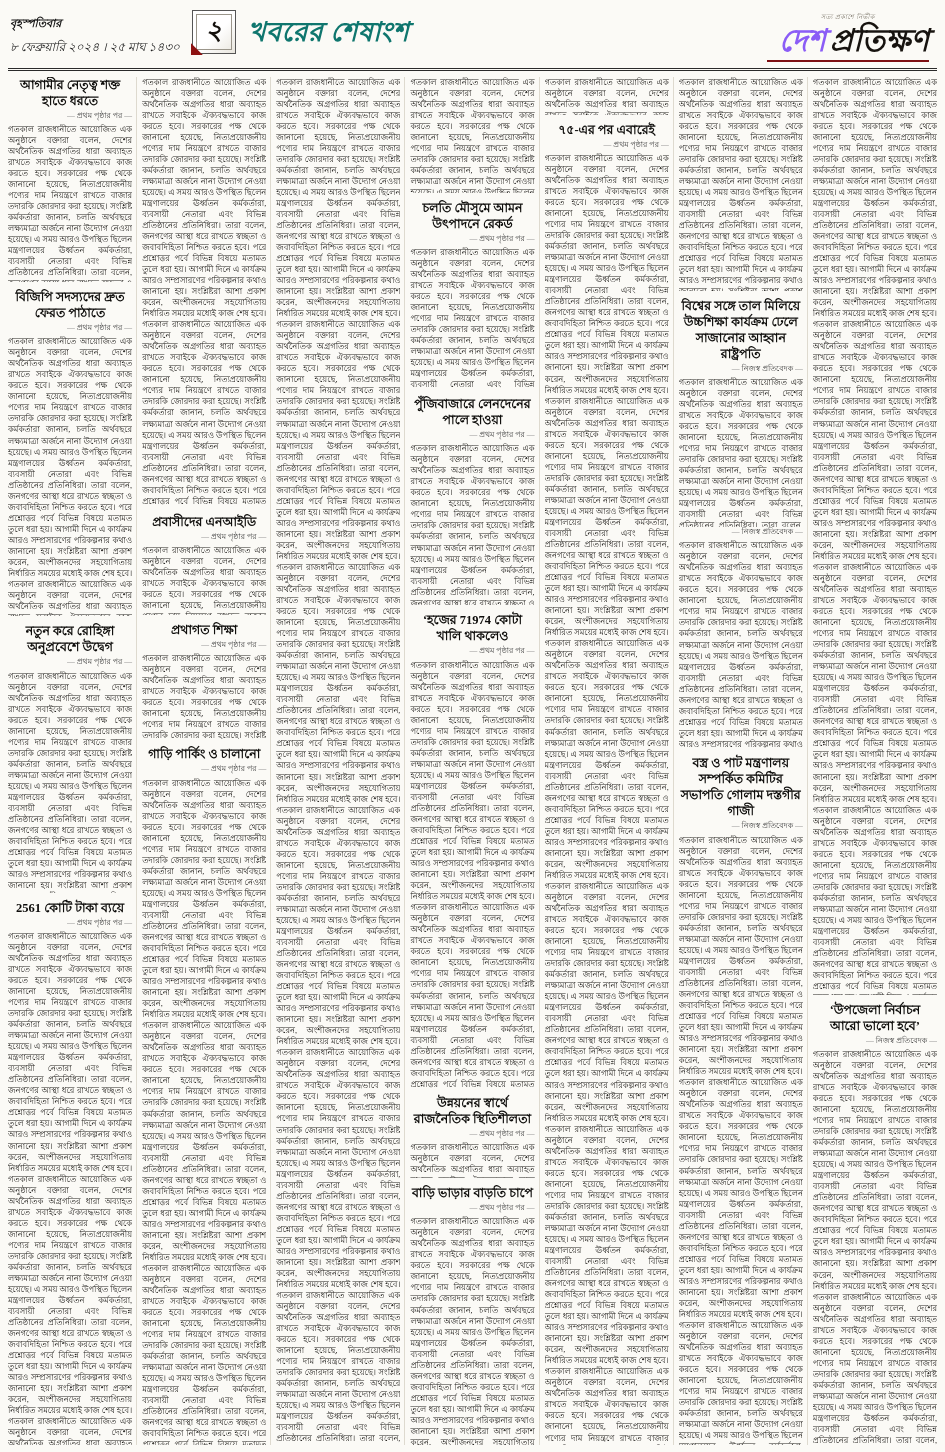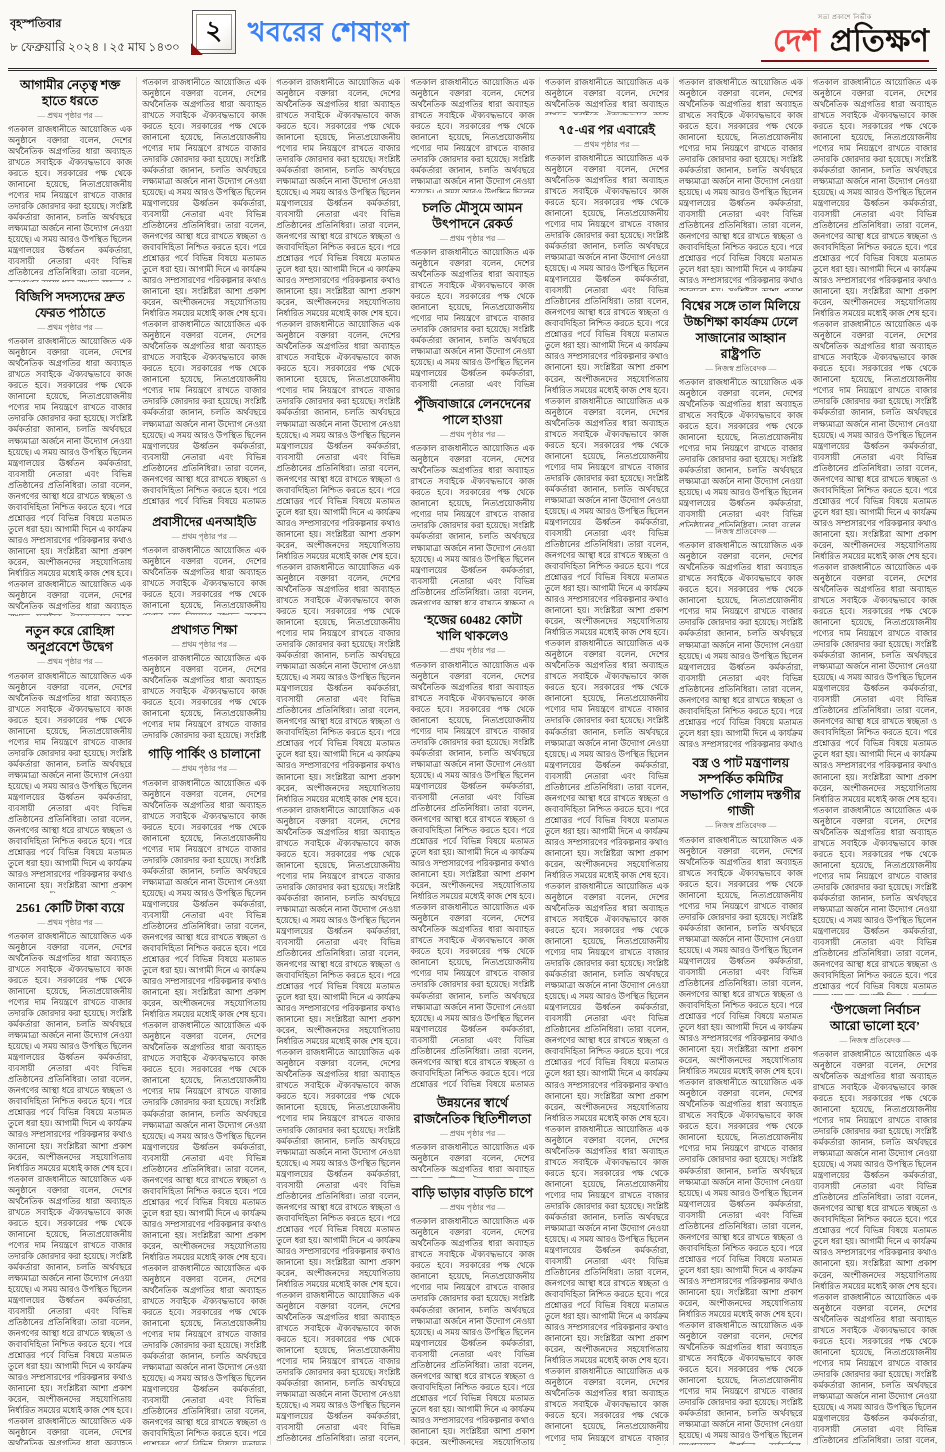--- a/index.html
+++ b/index.html
@@ -14,60 +14,61 @@
     width:945px;height:1452px;box-sizing:border-box;
     background:#fbfaf6;
     padding:8px 8px 10px 8px;
     overflow:hidden;
   }
   
   .hdr{
     display:flex;align-items:flex-start;gap:12px;
     padding:2px 2px 6px 2px;
     border-bottom:3px double #2a2a2a;
+    font-style:italic;
   }
   .dateblock{display:flex;flex-direction:column;gap:4px;padding-top:5px;min-width:128px;}
   .day{font-size:11px;font-weight:bold;color:#111;}
   .date{font-size:12px;color:#222;}
   .pnbox{
     width:42px;height:42px;border:1px solid #555;position:relative;
     display:flex;align-items:center;justify-content:center;
     background:linear-gradient(135deg,#ffffff 55%,#e9e6de 100%);
     flex:0 0 auto;
   }
   .pnbox::before{content:"";position:absolute;inset:3px;border:1px solid #9a958a;}
   .pnbox::after{
     content:"";position:absolute;left:-2px;bottom:-2px;width:12px;height:12px;
     background:#8d1111;clip-path:polygon(0 100%,100% 100%,0 0);
   }
   .pn{font-size:26px;font-weight:bold;color:#14110d;position:relative;z-index:1;}
   .section-title{
-    font-size:27px;font-weight:bold;margin:0;line-height:44px;color:#3b82f6;
+    font-size:27px;font-weight:bold;margin:0;line-height:44px;color:#0f766e;
     letter-spacing:.5px;white-space:nowrap;
   }
   .masthead{margin-left:auto;text-align:center;padding:2px 6px 0 0;}
   .tagline{font-size:6.5px;color:#7a7468;margin-bottom:2px;letter-spacing:.5px;}
   .logo{font-size:31px;font-weight:bold;line-height:1.05;white-space:nowrap;}
-  .logo .w1{color:#ef4444;margin-left:12px;}
-  .logo .w2{color:#17130f;margin-left:10px;}
+  .logo .w1{color:#8b5cf6;margin-left:12px;}
+  .logo .w2{color:#17130f;margin-left:4px;}
   .logo-rule{height:2px;background:#7e1013;margin-top:2px;}
   
   .columns{display:flex;gap:5px;height:1368px;margin-top:6px;overflow:hidden;}
   .col{
     flex:1 1 0;min-width:0;display:flex;flex-direction:column;
     overflow:hidden;border-right:1px solid #dedacf;padding-right:4px;
   }
   .col:last-child{border-right:none;padding-right:0;}
   .hl{
     font-size:12.5px;font-weight:bold;text-align:center;line-height:1.28;
     margin:7px 1px 2px 1px;color:#0e0d0b;
   }
   .hl.first{margin-top:0;}
   .by{
-    font-size:7.8px;text-align:center;color:#3a3a3a;margin:0 0 4px 0;
+    font-size:7.8px;text-align:right;color:#3a3a3a;margin:0 0 4px 0;
     line-height:1.2;
   }
   .by::before,.by::after{content:" — ";color:#888;}
   .body{
     font-size:8.3px;line-height:1.33;text-align:justify;color:#24221f;
     overflow:hidden;flex:0 0 auto;word-break:break-word;
   }
   .body.grow{flex:1 1 auto;}
 </style>
 </head>
@@ -128,21 +129,21 @@
     </div>
 
     <div class="col">
       <div class="body" style="height:116px">গতকাল রাজধানীতে আয়োজিত এক অনুষ্ঠানে বক্তারা বলেন, দেশের অর্থনৈতিক অগ্রগতির ধারা অব্যাহত রাখতে সবাইকে ঐক্যবদ্ধভাবে কাজ করতে হবে। সরকারের পক্ষ থেকে জানানো হয়েছে, নিত্যপ্রয়োজনীয় পণ্যের দাম নিয়ন্ত্রণে রাখতে বাজার তদারকি জোরদার করা হয়েছে। সংশ্লিষ্ট কর্মকর্তারা জানান, চলতি অর্থবছরে লক্ষ্যমাত্রা অর্জনে নানা উদ্যোগ নেওয়া হয়েছে। এ সময় আরও উপস্থিত ছিলেন মন্ত্রণালয়ের ঊর্ধ্বতন কর্মকর্তারা, ব্যবসায়ী নেতারা এবং বিভিন্ন প্রতিষ্ঠানের প্রতিনিধিরা। তারা বলেন, জনগণের আস্থা ধরে রাখতে স্বচ্ছতা ও জবাবদিহিতা নিশ্চিত করতে হবে। পরে প্রশ্নোত্তর পর্বে বিভিন্ন বিষয়ে মতামত তুলে ধরা হয়। আগামী দিনে এ কার্যক্রম আরও সম্প্রসারণের পরিকল্পনার কথাও জানানো হয়। সংশ্লিষ্টরা আশা প্রকাশ করেন, অংশীজনদের সহযোগিতায় নির্ধারিত সময়ের মধ্যেই কাজ শেষ হবে। গতকাল রাজধানীতে আয়োজিত এক অনুষ্ঠানে বক্তারা বলেন, দেশের অর্থনৈতিক অগ্রগতির ধারা অব্যাহত রাখতে সবাইকে ঐক্যবদ্ধভাবে কাজ করতে হবে। সরকারের পক্ষ থেকে জানানো হয়েছে, নিত্যপ্রয়োজনীয় পণ্যের দাম নিয়ন্ত্রণে রাখতে বাজার তদারকি জোরদার করা হয়েছে। সংশ্লিষ্ট কর্মকর্তারা জানান, চলতি অর্থবছরে লক্ষ্যমাত্রা অর্জনে নানা উদ্যোগ নেওয়া হয়েছে। এ সময় আরও উপস্থিত ছিলেন মন্ত্রণালয়ের ঊর্ধ্বতন কর্মকর্তারা, ব্যবসায়ী নেতারা এবং বিভিন্ন প্রতিষ্ঠানের প্রতিনিধিরা। তারা বলেন, জনগণের আস্থা ধরে রাখতে স্বচ্ছতা ও জবাবদিহিতা নিশ্চিত করতে হবে। পরে প্রশ্নোত্তর পর্বে বিভিন্ন বিষয়ে মতামত তুলে ধরা হয়। আগামী দিনে এ কার্যক্রম আরও সম্প্রসারণের পরিকল্পনার কথাও জানানো হয়। সংশ্লিষ্টরা আশা প্রকাশ করেন, অংশীজনদের সহযোগিতায় নির্ধারিত সময়ের মধ্যেই কাজ শেষ হবে। গতকাল রাজধানীতে আয়োজিত এক অনুষ্ঠানে বক্তারা বলেন, দেশের অর্থনৈতিক অগ্রগতির ধারা অব্যাহত রাখতে সবাইকে ঐক্যবদ্ধভাবে কাজ করতে হবে। সরকারের পক্ষ থেকে জানানো হয়েছে, নিত্যপ্রয়োজনীয় পণ্যের দাম নিয়ন্ত্রণে রাখতে বাজার তদারকি জোরদার করা হয়েছে। সংশ্লিষ্ট কর্মকর্তারা জানান, চলতি অর্থবছরে লক্ষ্যমাত্রা অর্জনে নানা উদ্যোগ নেওয়া হয়েছে। এ সময় আরও উপস্থিত ছিলেন মন্ত্রণালয়ের ঊর্ধ্বতন কর্মকর্তারা, ব্যবসায়ী নেতারা এবং বিভিন্ন প্রতিষ্ঠানের প্রতিনিধিরা। তারা বলেন, জনগণের আস্থা ধরে রাখতে স্বচ্ছতা ও জবাবদিহিতা নিশ্চিত করতে হবে। পরে প্রশ্নোত্তর পর্বে বিভিন্ন বিষয়ে মতামত তুলে ধরা হয়। আগামী দিনে এ কার্যক্রম আরও সম্প্রসারণের পরিকল্পনার কথাও জানানো হয়। সংশ্লিষ্টরা আশা প্রকাশ করেন, অংশীজনদের সহযোগিতায় নির্ধারিত সময়ের মধ্যেই কাজ শেষ হবে।</div>
       <h2 class="hl">চলতি মৌসুমে আমন উৎপাদনে রেকর্ড</h2>
       <div class="by">প্রথম পৃষ্ঠার পর</div>
       <div class="body" style="height:142px">গতকাল রাজধানীতে আয়োজিত এক অনুষ্ঠানে বক্তারা বলেন, দেশের অর্থনৈতিক অগ্রগতির ধারা অব্যাহত রাখতে সবাইকে ঐক্যবদ্ধভাবে কাজ করতে হবে। সরকারের পক্ষ থেকে জানানো হয়েছে, নিত্যপ্রয়োজনীয় পণ্যের দাম নিয়ন্ত্রণে রাখতে বাজার তদারকি জোরদার করা হয়েছে। সংশ্লিষ্ট কর্মকর্তারা জানান, চলতি অর্থবছরে লক্ষ্যমাত্রা অর্জনে নানা উদ্যোগ নেওয়া হয়েছে। এ সময় আরও উপস্থিত ছিলেন মন্ত্রণালয়ের ঊর্ধ্বতন কর্মকর্তারা, ব্যবসায়ী নেতারা এবং বিভিন্ন প্রতিষ্ঠানের প্রতিনিধিরা। তারা বলেন, জনগণের আস্থা ধরে রাখতে স্বচ্ছতা ও জবাবদিহিতা নিশ্চিত করতে হবে। পরে প্রশ্নোত্তর পর্বে বিভিন্ন বিষয়ে মতামত তুলে ধরা হয়। আগামী দিনে এ কার্যক্রম আরও সম্প্রসারণের পরিকল্পনার কথাও জানানো হয়। সংশ্লিষ্টরা আশা প্রকাশ করেন, অংশীজনদের সহযোগিতায় নির্ধারিত সময়ের মধ্যেই কাজ শেষ হবে। গতকাল রাজধানীতে আয়োজিত এক অনুষ্ঠানে বক্তারা বলেন, দেশের অর্থনৈতিক অগ্রগতির ধারা অব্যাহত রাখতে সবাইকে ঐক্যবদ্ধভাবে কাজ করতে হবে। সরকারের পক্ষ থেকে জানানো হয়েছে, নিত্যপ্রয়োজনীয় পণ্যের দাম নিয়ন্ত্রণে রাখতে বাজার তদারকি জোরদার করা হয়েছে। সংশ্লিষ্ট কর্মকর্তারা জানান, চলতি অর্থবছরে লক্ষ্যমাত্রা অর্জনে নানা উদ্যোগ নেওয়া হয়েছে। এ সময় আরও উপস্থিত ছিলেন মন্ত্রণালয়ের ঊর্ধ্বতন কর্মকর্তারা, ব্যবসায়ী নেতারা এবং বিভিন্ন প্রতিষ্ঠানের প্রতিনিধিরা। তারা বলেন, জনগণের আস্থা ধরে রাখতে স্বচ্ছতা ও জবাবদিহিতা নিশ্চিত করতে হবে। পরে প্রশ্নোত্তর পর্বে বিভিন্ন বিষয়ে মতামত তুলে ধরা হয়। আগামী দিনে এ কার্যক্রম আরও সম্প্রসারণের পরিকল্পনার কথাও জানানো হয়। সংশ্লিষ্টরা আশা প্রকাশ করেন, অংশীজনদের সহযোগিতায় নির্ধারিত সময়ের মধ্যেই কাজ শেষ হবে। গতকাল রাজধানীতে আয়োজিত এক অনুষ্ঠানে বক্তারা বলেন, দেশের অর্থনৈতিক অগ্রগতির ধারা অব্যাহত রাখতে সবাইকে ঐক্যবদ্ধভাবে কাজ করতে হবে। সরকারের পক্ষ থেকে জানানো হয়েছে, নিত্যপ্রয়োজনীয় পণ্যের দাম নিয়ন্ত্রণে রাখতে বাজার তদারকি জোরদার করা হয়েছে। সংশ্লিষ্ট কর্মকর্তারা জানান, চলতি অর্থবছরে লক্ষ্যমাত্রা অর্জনে নানা উদ্যোগ নেওয়া হয়েছে। এ সময় আরও উপস্থিত ছিলেন মন্ত্রণালয়ের ঊর্ধ্বতন কর্মকর্তারা, ব্যবসায়ী নেতারা এবং বিভিন্ন প্রতিষ্ঠানের প্রতিনিধিরা। তারা বলেন, জনগণের আস্থা ধরে রাখতে স্বচ্ছতা ও জবাবদিহিতা নিশ্চিত করতে হবে। পরে প্রশ্নোত্তর পর্বে বিভিন্ন বিষয়ে মতামত তুলে ধরা হয়। আগামী দিনে এ কার্যক্রম আরও সম্প্রসারণের পরিকল্পনার কথাও জানানো হয়। সংশ্লিষ্টরা আশা প্রকাশ করেন, অংশীজনদের সহযোগিতায় নির্ধারিত সময়ের মধ্যেই কাজ শেষ হবে।</div>
       <h2 class="hl">পুঁজিবাজারে লেনদেনের পালে হাওয়া</h2>
       <div class="by">প্রথম পৃষ্ঠার পর</div>
       <div class="body" style="height:162px">গতকাল রাজধানীতে আয়োজিত এক অনুষ্ঠানে বক্তারা বলেন, দেশের অর্থনৈতিক অগ্রগতির ধারা অব্যাহত রাখতে সবাইকে ঐক্যবদ্ধভাবে কাজ করতে হবে। সরকারের পক্ষ থেকে জানানো হয়েছে, নিত্যপ্রয়োজনীয় পণ্যের দাম নিয়ন্ত্রণে রাখতে বাজার তদারকি জোরদার করা হয়েছে। সংশ্লিষ্ট কর্মকর্তারা জানান, চলতি অর্থবছরে লক্ষ্যমাত্রা অর্জনে নানা উদ্যোগ নেওয়া হয়েছে। এ সময় আরও উপস্থিত ছিলেন মন্ত্রণালয়ের ঊর্ধ্বতন কর্মকর্তারা, ব্যবসায়ী নেতারা এবং বিভিন্ন প্রতিষ্ঠানের প্রতিনিধিরা। তারা বলেন, জনগণের আস্থা ধরে রাখতে স্বচ্ছতা ও জবাবদিহিতা নিশ্চিত করতে হবে। পরে প্রশ্নোত্তর পর্বে বিভিন্ন বিষয়ে মতামত তুলে ধরা হয়। আগামী দিনে এ কার্যক্রম আরও সম্প্রসারণের পরিকল্পনার কথাও জানানো হয়। সংশ্লিষ্টরা আশা প্রকাশ করেন, অংশীজনদের সহযোগিতায় নির্ধারিত সময়ের মধ্যেই কাজ শেষ হবে। গতকাল রাজধানীতে আয়োজিত এক অনুষ্ঠানে বক্তারা বলেন, দেশের অর্থনৈতিক অগ্রগতির ধারা অব্যাহত রাখতে সবাইকে ঐক্যবদ্ধভাবে কাজ করতে হবে। সরকারের পক্ষ থেকে জানানো হয়েছে, নিত্যপ্রয়োজনীয় পণ্যের দাম নিয়ন্ত্রণে রাখতে বাজার তদারকি জোরদার করা হয়েছে। সংশ্লিষ্ট কর্মকর্তারা জানান, চলতি অর্থবছরে লক্ষ্যমাত্রা অর্জনে নানা উদ্যোগ নেওয়া হয়েছে। এ সময় আরও উপস্থিত ছিলেন মন্ত্রণালয়ের ঊর্ধ্বতন কর্মকর্তারা, ব্যবসায়ী নেতারা এবং বিভিন্ন প্রতিষ্ঠানের প্রতিনিধিরা। তারা বলেন, জনগণের আস্থা ধরে রাখতে স্বচ্ছতা ও জবাবদিহিতা নিশ্চিত করতে হবে। পরে প্রশ্নোত্তর পর্বে বিভিন্ন বিষয়ে মতামত তুলে ধরা হয়। আগামী দিনে এ কার্যক্রম আরও সম্প্রসারণের পরিকল্পনার কথাও জানানো হয়। সংশ্লিষ্টরা আশা প্রকাশ করেন, অংশীজনদের সহযোগিতায় নির্ধারিত সময়ের মধ্যেই কাজ শেষ হবে। গতকাল রাজধানীতে আয়োজিত এক অনুষ্ঠানে বক্তারা বলেন, দেশের অর্থনৈতিক অগ্রগতির ধারা অব্যাহত রাখতে সবাইকে ঐক্যবদ্ধভাবে কাজ করতে হবে। সরকারের পক্ষ থেকে জানানো হয়েছে, নিত্যপ্রয়োজনীয় পণ্যের দাম নিয়ন্ত্রণে রাখতে বাজার তদারকি জোরদার করা হয়েছে। সংশ্লিষ্ট কর্মকর্তারা জানান, চলতি অর্থবছরে লক্ষ্যমাত্রা অর্জনে নানা উদ্যোগ নেওয়া হয়েছে। এ সময় আরও উপস্থিত ছিলেন মন্ত্রণালয়ের ঊর্ধ্বতন কর্মকর্তারা, ব্যবসায়ী নেতারা এবং বিভিন্ন প্রতিষ্ঠানের প্রতিনিধিরা। তারা বলেন, জনগণের আস্থা ধরে রাখতে স্বচ্ছতা ও জবাবদিহিতা নিশ্চিত করতে হবে। পরে প্রশ্নোত্তর পর্বে বিভিন্ন বিষয়ে মতামত তুলে ধরা হয়। আগামী দিনে এ কার্যক্রম আরও সম্প্রসারণের পরিকল্পনার কথাও জানানো হয়। সংশ্লিষ্টরা আশা প্রকাশ করেন, অংশীজনদের সহযোগিতায় নির্ধারিত সময়ের মধ্যেই কাজ শেষ হবে।</div>
-      <h2 class="hl">‘হজের 60482 কোটা খালি থাকলেও</h2>
+      <h2 class="hl">‘হজের 71974 কোটা খালি থাকলেও</h2>
       <div class="by">প্রথম পৃষ্ঠার পর</div>
       <div class="body" style="height:428px">গতকাল রাজধানীতে আয়োজিত এক অনুষ্ঠানে বক্তারা বলেন, দেশের অর্থনৈতিক অগ্রগতির ধারা অব্যাহত রাখতে সবাইকে ঐক্যবদ্ধভাবে কাজ করতে হবে। সরকারের পক্ষ থেকে জানানো হয়েছে, নিত্যপ্রয়োজনীয় পণ্যের দাম নিয়ন্ত্রণে রাখতে বাজার তদারকি জোরদার করা হয়েছে। সংশ্লিষ্ট কর্মকর্তারা জানান, চলতি অর্থবছরে লক্ষ্যমাত্রা অর্জনে নানা উদ্যোগ নেওয়া হয়েছে। এ সময় আরও উপস্থিত ছিলেন মন্ত্রণালয়ের ঊর্ধ্বতন কর্মকর্তারা, ব্যবসায়ী নেতারা এবং বিভিন্ন প্রতিষ্ঠানের প্রতিনিধিরা। তারা বলেন, জনগণের আস্থা ধরে রাখতে স্বচ্ছতা ও জবাবদিহিতা নিশ্চিত করতে হবে। পরে প্রশ্নোত্তর পর্বে বিভিন্ন বিষয়ে মতামত তুলে ধরা হয়। আগামী দিনে এ কার্যক্রম আরও সম্প্রসারণের পরিকল্পনার কথাও জানানো হয়। সংশ্লিষ্টরা আশা প্রকাশ করেন, অংশীজনদের সহযোগিতায় নির্ধারিত সময়ের মধ্যেই কাজ শেষ হবে। গতকাল রাজধানীতে আয়োজিত এক অনুষ্ঠানে বক্তারা বলেন, দেশের অর্থনৈতিক অগ্রগতির ধারা অব্যাহত রাখতে সবাইকে ঐক্যবদ্ধভাবে কাজ করতে হবে। সরকারের পক্ষ থেকে জানানো হয়েছে, নিত্যপ্রয়োজনীয় পণ্যের দাম নিয়ন্ত্রণে রাখতে বাজার তদারকি জোরদার করা হয়েছে। সংশ্লিষ্ট কর্মকর্তারা জানান, চলতি অর্থবছরে লক্ষ্যমাত্রা অর্জনে নানা উদ্যোগ নেওয়া হয়েছে। এ সময় আরও উপস্থিত ছিলেন মন্ত্রণালয়ের ঊর্ধ্বতন কর্মকর্তারা, ব্যবসায়ী নেতারা এবং বিভিন্ন প্রতিষ্ঠানের প্রতিনিধিরা। তারা বলেন, জনগণের আস্থা ধরে রাখতে স্বচ্ছতা ও জবাবদিহিতা নিশ্চিত করতে হবে। পরে প্রশ্নোত্তর পর্বে বিভিন্ন বিষয়ে মতামত তুলে ধরা হয়। আগামী দিনে এ কার্যক্রম আরও সম্প্রসারণের পরিকল্পনার কথাও জানানো হয়। সংশ্লিষ্টরা আশা প্রকাশ করেন, অংশীজনদের সহযোগিতায় নির্ধারিত সময়ের মধ্যেই কাজ শেষ হবে। গতকাল রাজধানীতে আয়োজিত এক অনুষ্ঠানে বক্তারা বলেন, দেশের অর্থনৈতিক অগ্রগতির ধারা অব্যাহত রাখতে সবাইকে ঐক্যবদ্ধভাবে কাজ করতে হবে। সরকারের পক্ষ থেকে জানানো হয়েছে, নিত্যপ্রয়োজনীয় পণ্যের দাম নিয়ন্ত্রণে রাখতে বাজার তদারকি জোরদার করা হয়েছে। সংশ্লিষ্ট কর্মকর্তারা জানান, চলতি অর্থবছরে লক্ষ্যমাত্রা অর্জনে নানা উদ্যোগ নেওয়া হয়েছে। এ সময় আরও উপস্থিত ছিলেন মন্ত্রণালয়ের ঊর্ধ্বতন কর্মকর্তারা, ব্যবসায়ী নেতারা এবং বিভিন্ন প্রতিষ্ঠানের প্রতিনিধিরা। তারা বলেন, জনগণের আস্থা ধরে রাখতে স্বচ্ছতা ও জবাবদিহিতা নিশ্চিত করতে হবে। পরে প্রশ্নোত্তর পর্বে বিভিন্ন বিষয়ে মতামত তুলে ধরা হয়। আগামী দিনে এ কার্যক্রম আরও সম্প্রসারণের পরিকল্পনার কথাও জানানো হয়। সংশ্লিষ্টরা আশা প্রকাশ করেন, অংশীজনদের সহযোগিতায় নির্ধারিত সময়ের মধ্যেই কাজ শেষ হবে। গতকাল রাজধানীতে আয়োজিত এক অনুষ্ঠানে বক্তারা বলেন, দেশের অর্থনৈতিক অগ্রগতির ধারা অব্যাহত রাখতে সবাইকে ঐক্যবদ্ধভাবে কাজ করতে হবে। সরকারের পক্ষ থেকে জানানো হয়েছে, নিত্যপ্রয়োজনীয় পণ্যের দাম নিয়ন্ত্রণে রাখতে বাজার তদারকি জোরদার করা হয়েছে। সংশ্লিষ্ট কর্মকর্তারা জানান, চলতি অর্থবছরে লক্ষ্যমাত্রা অর্জনে নানা উদ্যোগ নেওয়া হয়েছে। এ সময় আরও উপস্থিত ছিলেন মন্ত্রণালয়ের ঊর্ধ্বতন কর্মকর্তারা, ব্যবসায়ী নেতারা এবং বিভিন্ন প্রতিষ্ঠানের প্রতিনিধিরা। তারা বলেন, জনগণের আস্থা ধরে রাখতে স্বচ্ছতা ও জবাবদিহিতা নিশ্চিত করতে হবে। পরে প্রশ্নোত্তর পর্বে বিভিন্ন বিষয়ে মতামত তুলে ধরা হয়। আগামী দিনে এ কার্যক্রম আরও সম্প্রসারণের পরিকল্পনার কথাও জানানো হয়। সংশ্লিষ্টরা আশা প্রকাশ করেন, অংশীজনদের সহযোগিতায় নির্ধারিত সময়ের মধ্যেই কাজ শেষ হবে।</div>
       <h2 class="hl">উন্নয়নের স্বার্থে রাজনৈতিক স্থিতিশীলতা</h2>
       <div class="by">প্রথম পৃষ্ঠার পর</div>
       <div class="body" style="height:36px">গতকাল রাজধানীতে আয়োজিত এক অনুষ্ঠানে বক্তারা বলেন, দেশের অর্থনৈতিক অগ্রগতির ধারা অব্যাহত রাখতে সবাইকে ঐক্যবদ্ধভাবে কাজ করতে হবে। সরকারের পক্ষ থেকে জানানো হয়েছে, নিত্যপ্রয়োজনীয় পণ্যের দাম নিয়ন্ত্রণে রাখতে বাজার তদারকি জোরদার করা হয়েছে। সংশ্লিষ্ট কর্মকর্তারা জানান, চলতি অর্থবছরে লক্ষ্যমাত্রা অর্জনে নানা উদ্যোগ নেওয়া হয়েছে। এ সময় আরও উপস্থিত ছিলেন মন্ত্রণালয়ের ঊর্ধ্বতন কর্মকর্তারা, ব্যবসায়ী নেতারা এবং বিভিন্ন প্রতিষ্ঠানের প্রতিনিধিরা। তারা বলেন, জনগণের আস্থা ধরে রাখতে স্বচ্ছতা ও জবাবদিহিতা নিশ্চিত করতে হবে। পরে প্রশ্নোত্তর পর্বে বিভিন্ন বিষয়ে মতামত তুলে ধরা হয়। আগামী দিনে এ কার্যক্রম আরও সম্প্রসারণের পরিকল্পনার কথাও জানানো হয়। সংশ্লিষ্টরা আশা প্রকাশ করেন, অংশীজনদের সহযোগিতায় নির্ধারিত সময়ের মধ্যেই কাজ শেষ হবে। গতকাল রাজধানীতে আয়োজিত এক অনুষ্ঠানে বক্তারা বলেন, দেশের অর্থনৈতিক অগ্রগতির ধারা অব্যাহত রাখতে সবাইকে ঐক্যবদ্ধভাবে কাজ করতে হবে। সরকারের পক্ষ থেকে জানানো হয়েছে, নিত্যপ্রয়োজনীয় পণ্যের দাম নিয়ন্ত্রণে রাখতে বাজার তদারকি জোরদার করা হয়েছে। সংশ্লিষ্ট কর্মকর্তারা জানান, চলতি অর্থবছরে লক্ষ্যমাত্রা অর্জনে নানা উদ্যোগ নেওয়া হয়েছে। এ সময় আরও উপস্থিত ছিলেন মন্ত্রণালয়ের ঊর্ধ্বতন কর্মকর্তারা, ব্যবসায়ী নেতারা এবং বিভিন্ন প্রতিষ্ঠানের প্রতিনিধিরা। তারা বলেন, জনগণের আস্থা ধরে রাখতে স্বচ্ছতা ও জবাবদিহিতা নিশ্চিত করতে হবে। পরে প্রশ্নোত্তর পর্বে বিভিন্ন বিষয়ে মতামত তুলে ধরা হয়। আগামী দিনে এ কার্যক্রম আরও সম্প্রসারণের পরিকল্পনার কথাও জানানো হয়। সংশ্লিষ্টরা আশা প্রকাশ করেন, অংশীজনদের সহযোগিতায় নির্ধারিত সময়ের মধ্যেই কাজ শেষ হবে।</div>
       <h2 class="hl">বাড়ি ভাড়ার বাড়তি চাপে</h2>
       <div class="by">প্রথম পৃষ্ঠার পর</div>
       <div class="body grow">গতকাল রাজধানীতে আয়োজিত এক অনুষ্ঠানে বক্তারা বলেন, দেশের অর্থনৈতিক অগ্রগতির ধারা অব্যাহত রাখতে সবাইকে ঐক্যবদ্ধভাবে কাজ করতে হবে। সরকারের পক্ষ থেকে জানানো হয়েছে, নিত্যপ্রয়োজনীয় পণ্যের দাম নিয়ন্ত্রণে রাখতে বাজার তদারকি জোরদার করা হয়েছে। সংশ্লিষ্ট কর্মকর্তারা জানান, চলতি অর্থবছরে লক্ষ্যমাত্রা অর্জনে নানা উদ্যোগ নেওয়া হয়েছে। এ সময় আরও উপস্থিত ছিলেন মন্ত্রণালয়ের ঊর্ধ্বতন কর্মকর্তারা, ব্যবসায়ী নেতারা এবং বিভিন্ন প্রতিষ্ঠানের প্রতিনিধিরা। তারা বলেন, জনগণের আস্থা ধরে রাখতে স্বচ্ছতা ও জবাবদিহিতা নিশ্চিত করতে হবে। পরে প্রশ্নোত্তর পর্বে বিভিন্ন বিষয়ে মতামত তুলে ধরা হয়। আগামী দিনে এ কার্যক্রম আরও সম্প্রসারণের পরিকল্পনার কথাও জানানো হয়। সংশ্লিষ্টরা আশা প্রকাশ করেন, অংশীজনদের সহযোগিতায় নির্ধারিত সময়ের মধ্যেই কাজ শেষ হবে। গতকাল রাজধানীতে আয়োজিত এক অনুষ্ঠানে বক্তারা বলেন, দেশের অর্থনৈতিক অগ্রগতির ধারা অব্যাহত রাখতে সবাইকে ঐক্যবদ্ধভাবে কাজ করতে হবে। সরকারের পক্ষ থেকে জানানো হয়েছে, নিত্যপ্রয়োজনীয় পণ্যের দাম নিয়ন্ত্রণে রাখতে বাজার তদারকি জোরদার করা হয়েছে। সংশ্লিষ্ট কর্মকর্তারা জানান, চলতি অর্থবছরে লক্ষ্যমাত্রা অর্জনে নানা উদ্যোগ নেওয়া হয়েছে। এ সময় আরও উপস্থিত ছিলেন মন্ত্রণালয়ের ঊর্ধ্বতন কর্মকর্তারা, ব্যবসায়ী নেতারা এবং বিভিন্ন প্রতিষ্ঠানের প্রতিনিধিরা। তারা বলেন, জনগণের আস্থা ধরে রাখতে স্বচ্ছতা ও জবাবদিহিতা নিশ্চিত করতে হবে। পরে প্রশ্নোত্তর পর্বে বিভিন্ন বিষয়ে মতামত তুলে ধরা হয়। আগামী দিনে এ কার্যক্রম আরও সম্প্রসারণের পরিকল্পনার কথাও জানানো হয়। সংশ্লিষ্টরা আশা প্রকাশ করেন, অংশীজনদের সহযোগিতায় নির্ধারিত সময়ের মধ্যেই কাজ শেষ হবে। গতকাল রাজধানীতে আয়োজিত এক অনুষ্ঠানে বক্তারা বলেন, দেশের অর্থনৈতিক অগ্রগতির ধারা অব্যাহত রাখতে সবাইকে ঐক্যবদ্ধভাবে কাজ করতে হবে। সরকারের পক্ষ থেকে জানানো হয়েছে, নিত্যপ্রয়োজনীয় পণ্যের দাম নিয়ন্ত্রণে রাখতে বাজার তদারকি জোরদার করা হয়েছে। সংশ্লিষ্ট কর্মকর্তারা জানান, চলতি অর্থবছরে লক্ষ্যমাত্রা অর্জনে নানা উদ্যোগ নেওয়া হয়েছে। এ সময় আরও উপস্থিত ছিলেন মন্ত্রণালয়ের ঊর্ধ্বতন কর্মকর্তারা, ব্যবসায়ী নেতারা এবং বিভিন্ন প্রতিষ্ঠানের প্রতিনিধিরা। তারা বলেন, জনগণের আস্থা ধরে রাখতে স্বচ্ছতা ও জবাবদিহিতা নিশ্চিত করতে হবে। পরে প্রশ্নোত্তর পর্বে বিভিন্ন বিষয়ে মতামত তুলে ধরা হয়। আগামী দিনে এ কার্যক্রম আরও সম্প্রসারণের পরিকল্পনার কথাও জানানো হয়। সংশ্লিষ্টরা আশা প্রকাশ করেন, অংশীজনদের সহযোগিতায় নির্ধারিত সময়ের মধ্যেই কাজ শেষ হবে।</div>
     </div>
 

